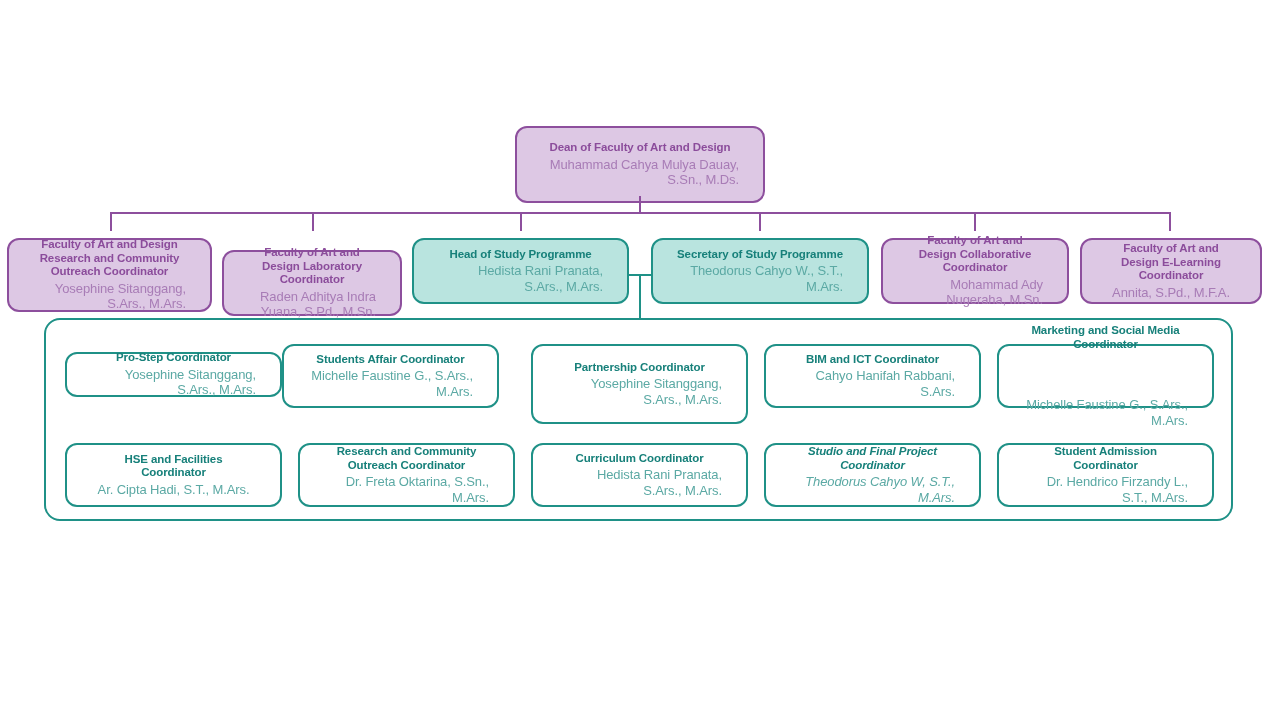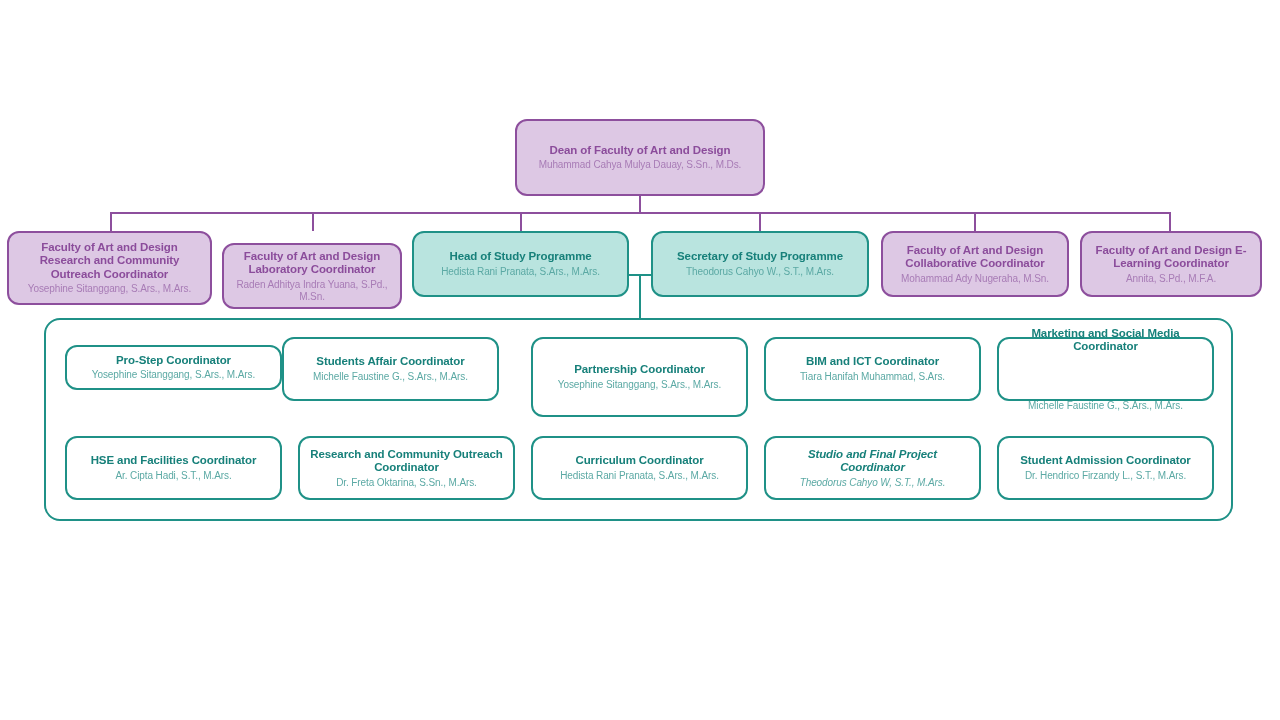--- a/index.html
+++ b/index.html
@@ -10,25 +10,26 @@
   }
   #stage{position:relative;width:1280px;height:720px;}
 
   .node{
     position:absolute;
     box-sizing:border-box;
     border-radius:12px;
     display:flex;flex-direction:column;
     align-items:center;justify-content:center;
     text-align:center;
-    padding:6px 8px;
+    padding:6px 24px;
     line-height:1.18;
+    margin-top:7px;
   }
   .node .t{font-weight:bold;font-size:11.5px;letter-spacing:-0.1px;}
-  .node .s{font-size:10px;letter-spacing:-0.1px;margin-top:2px;}
+  .node .s{font-size:13px;letter-spacing:-0.1px;margin-top:2px;text-align:right;}
 
   
   .purple{background:#ddc8e4;border:2px solid #8d4f9d;}
   .purple .t{color:#8b4c9b;}
   .purple .s{color:#a87cb6;}
 
   
   .teal{background:#b9e4df;border:2px solid #1f9187;}
   .teal .t{color:#17807a;}
   .teal .s{color:#5ba9a4;}
@@ -112,21 +113,21 @@
   <div class="node card" style="left:282px;top:337px;width:217px;height:64px;">
     <div class="t">Students Affair Coordinator</div>
     <div class="s">Michelle Faustine G., S.Ars., M.Ars.</div>
   </div>
   <div class="node card" style="left:531px;top:337px;width:217px;height:80px;">
     <div class="t">Partnership Coordinator</div>
     <div class="s">Yosephine Sitanggang, S.Ars., M.Ars.</div>
   </div>
   <div class="node card" style="left:764px;top:337px;width:217px;height:64px;">
     <div class="t">BIM and ICT Coordinator</div>
-    <div class="s">Tiara Hanifah Muhammad, S.Ars.</div>
+    <div class="s">Cahyo Hanifah Rabbani, S.Ars.</div>
   </div>
   <div class="node card" style="left:997px;top:337px;width:217px;height:64px;gap:44px;">
     <div class="t">Marketing and Social Media Coordinator</div>
     <div class="s">Michelle Faustine G., S.Ars., M.Ars.</div>
   </div>
 
   <div class="node card" style="left:65px;top:436px;width:217px;height:64px;">
     <div class="t">HSE and Facilities Coordinator</div>
     <div class="s">Ar. Cipta Hadi, S.T., M.Ars.</div>
   </div>

